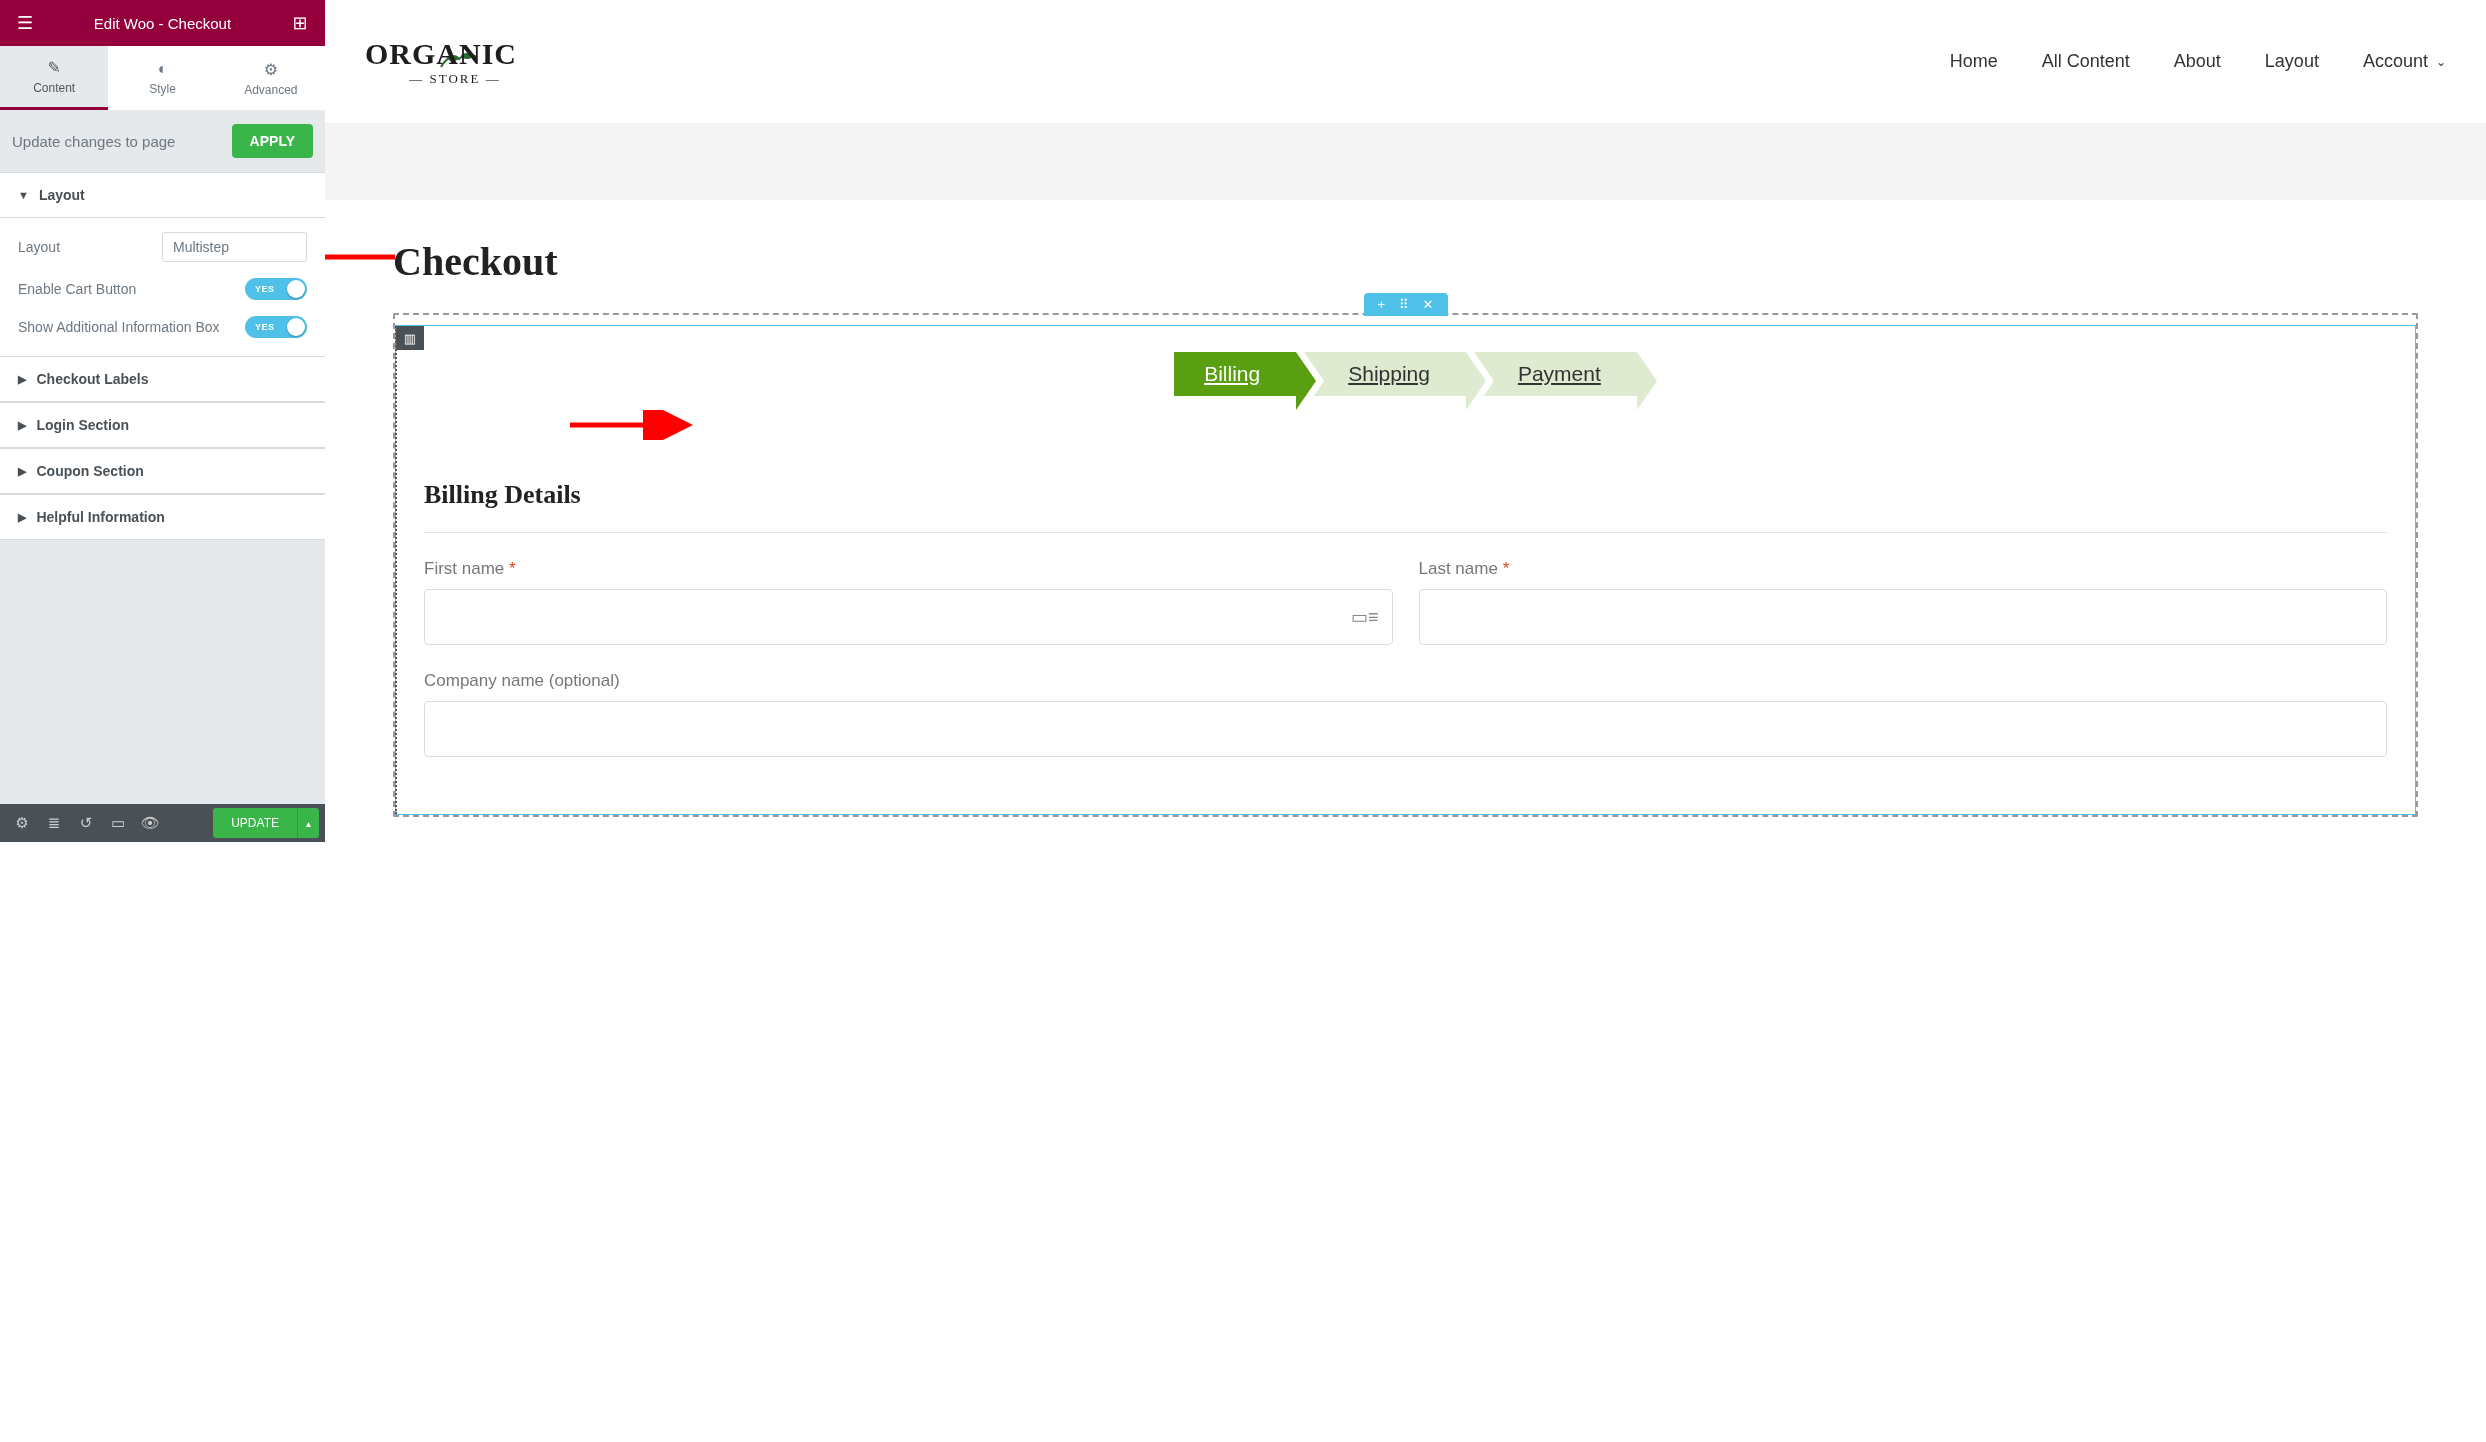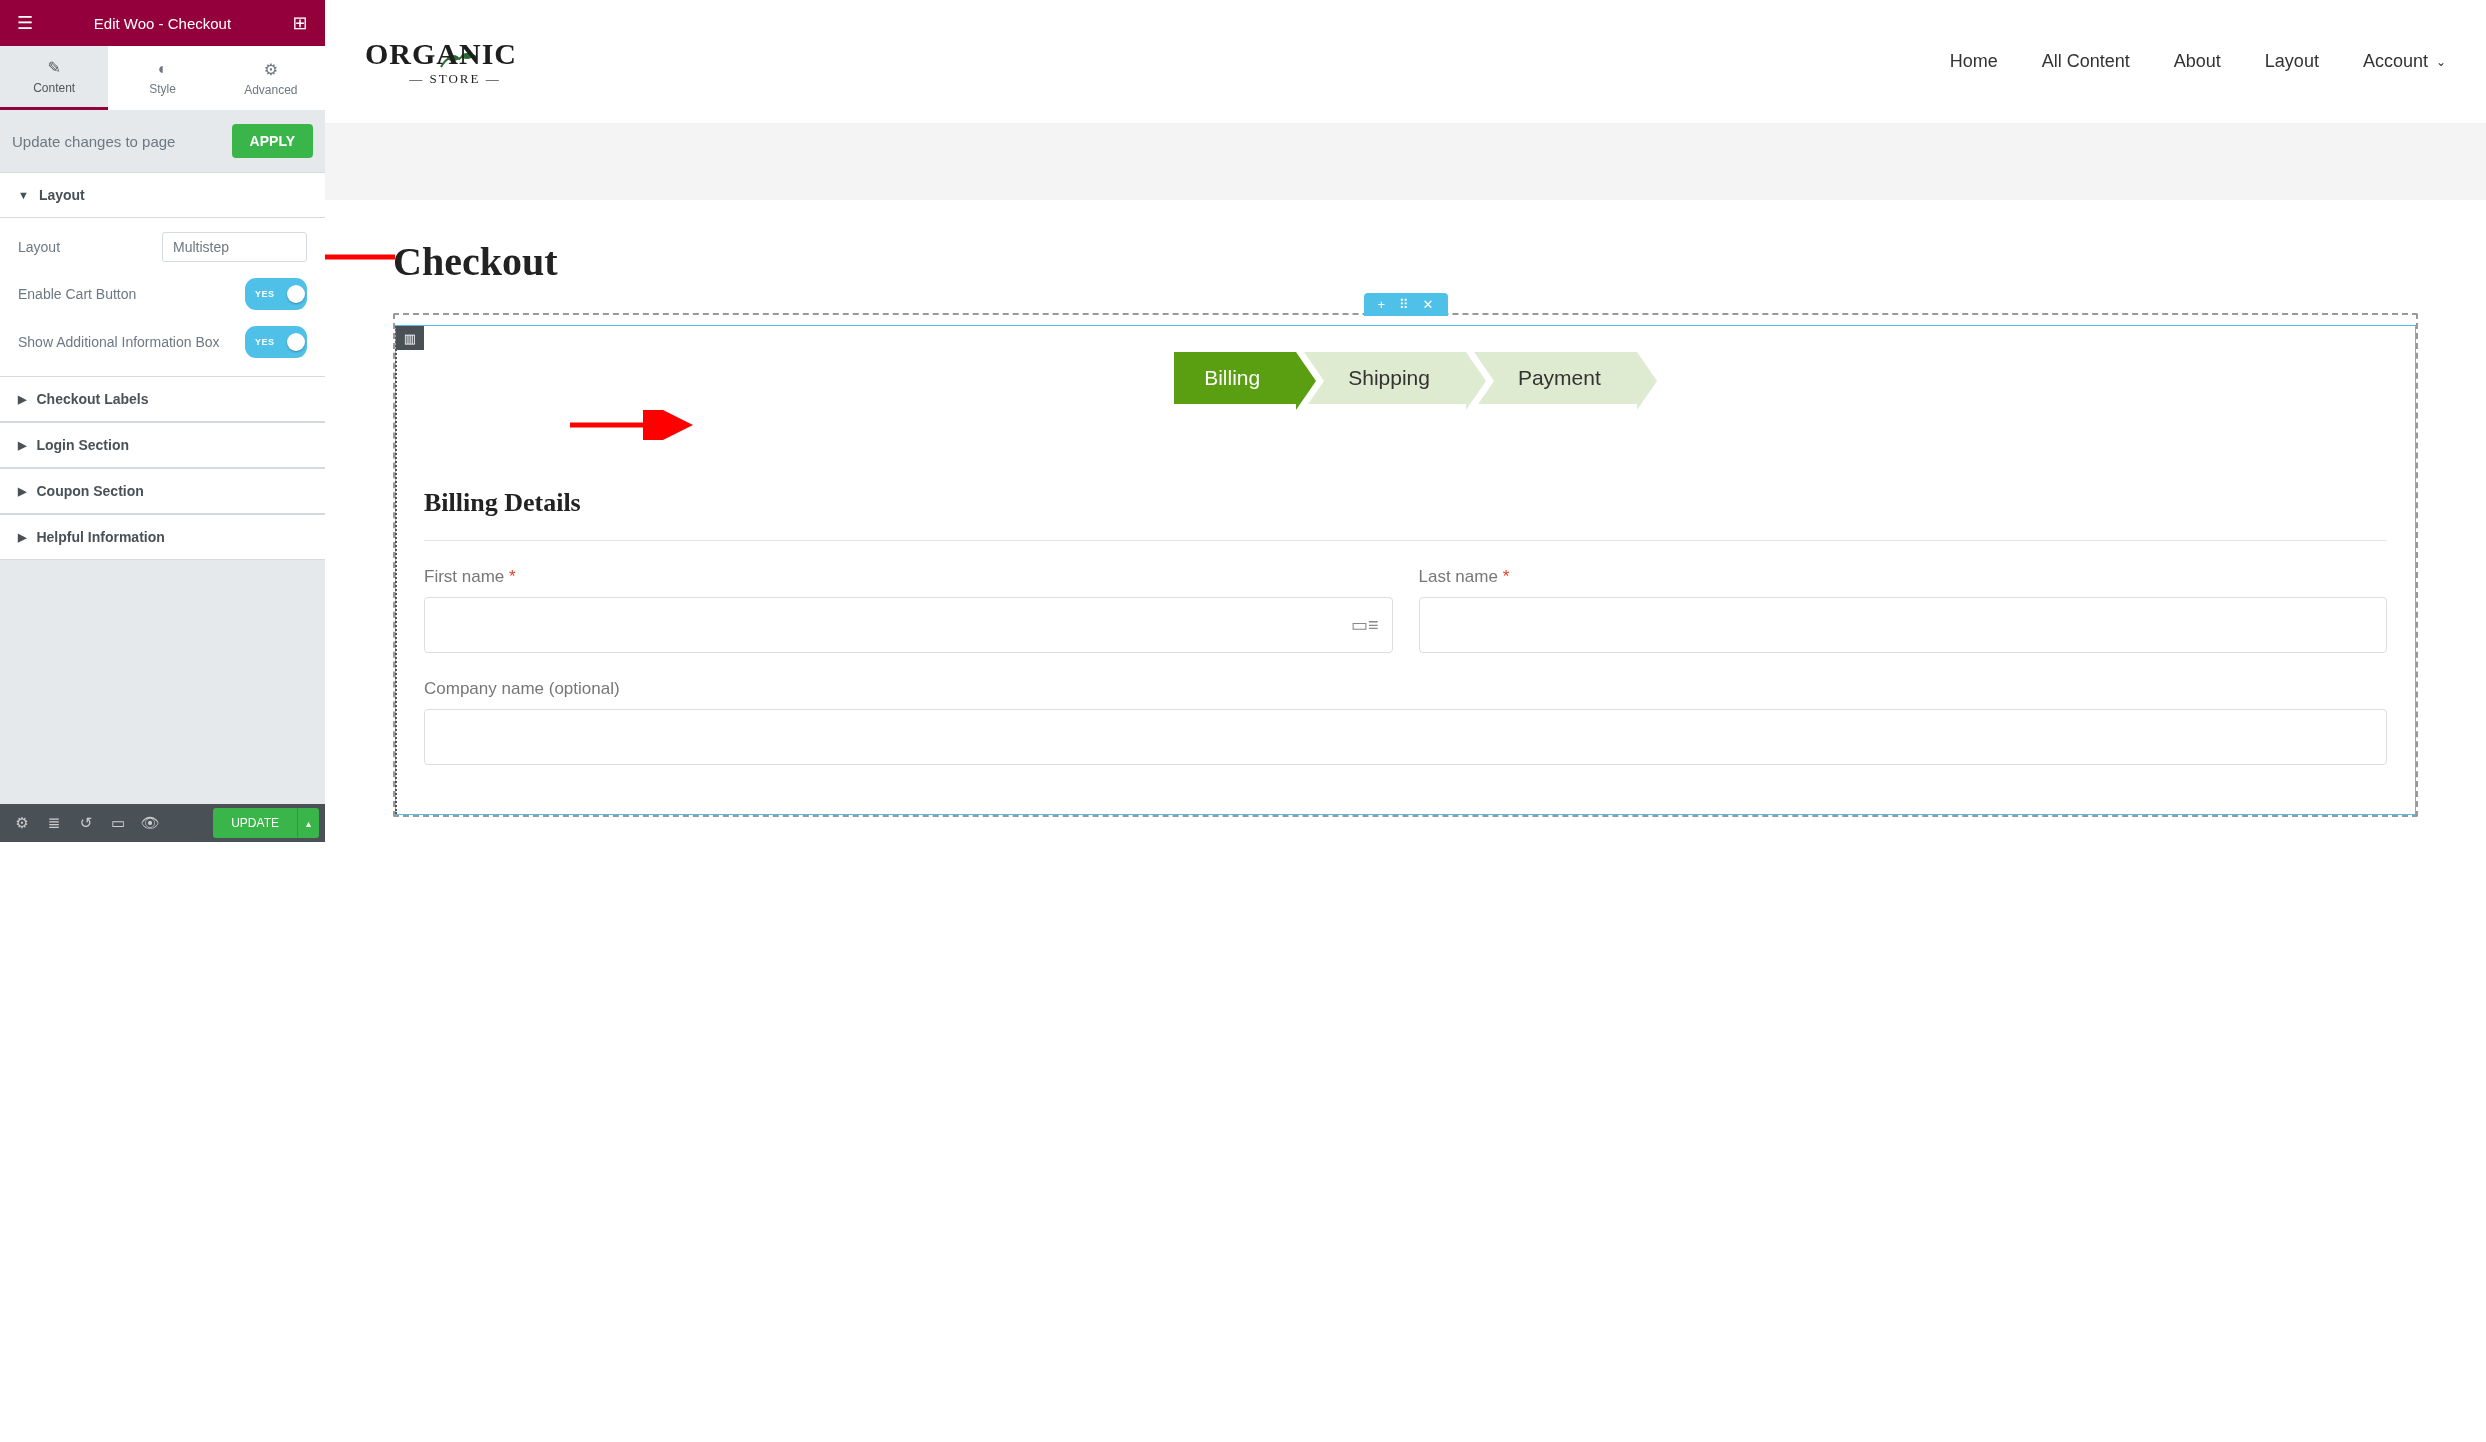--- a/index.html
+++ b/index.html
@@ -22,21 +22,21 @@
   .apply-btn { background: #39b54a; color: #fff; font-weight: 700; font-size: 14px; padding: 9px 18px; border: none; border-radius: 4px; cursor: pointer; }
 
   .section-head { background: #fff; padding: 14px 18px; display: flex; align-items: center; font-weight: 700; font-size: 14px; color: #495157; border-top: 1px solid #d5dadf; border-bottom: 1px solid #d5dadf; cursor: pointer; }
   .section-head .caret { margin-right: 10px; font-size: 11px; }
   .section-body { background: #fff; padding: 14px 18px 18px; }
 
   .control-row { display: flex; align-items: center; justify-content: space-between; margin-bottom: 16px; font-size: 14px; color: #6d7882; }
   .control-row:last-child { margin-bottom: 0; }
   .select-box { border: 1px solid #d5dadf; border-radius: 3px; padding: 6px 10px; font-size: 14px; color: #6d7882; width: 145px; background: #fff; position: relative; }
 
-  .toggle { position: relative; width: 62px; height: 32px; background: #4fc1e9; border-radius: 11px; display: flex; align-items: center; cursor: pointer; }
+  .toggle { position: relative; width: 62px; height: 22px; background: #4fc1e9; border-radius: 11px; display: flex; align-items: center; cursor: pointer; }
   .toggle .knob { position: absolute; right: 2px; width: 18px; height: 18px; background: #fff; border-radius: 50%; box-shadow: 0 1px 2px rgba(0,0,0,0.3); }
   .toggle .yes { color: #fff; font-size: 9px; margin-left: 10px; font-weight: 600; letter-spacing: 0.5px; }
 
   .collapse-tab { position: absolute; right: -12px; top: 390px; width: 12px; height: 60px; background: #e6e9ec; border: 1px solid #d5dadf; border-left: none; display: flex; align-items: center; justify-content: center; font-size: 10px; color: #6d7882; cursor: pointer; border-radius: 0 3px 3px 0; }
 
   .panel-footer { position: absolute; bottom: 0; left: 0; right: 0; height: 38px; background: #495157; display: flex; align-items: center; padding: 0 6px; }
   .panel-footer .fi { width: 32px; text-align: center; color: #ccc; font-size: 15px; cursor: pointer; }
   .update-btn { margin-left: auto; background: #39b54a; color: #fff; border: none; font-size: 12px; font-weight: 400; padding: 8px 18px; border-radius: 3px 0 0 3px; cursor: pointer; }
   .update-caret { background: #39b54a; border-left: 1px solid rgba(0,0,0,0.15); color: #fff; width: 22px; height: 30px; display: flex; align-items: center; justify-content: center; border-radius: 0 3px 3px 0; font-size: 10px; cursor: pointer; }
 
@@ -62,21 +62,21 @@
 
   .section-outline { border: 2px dashed #999; border-radius: 2px; position: relative; padding: 10px 0 0; }
   .inner-outline { border: 1px solid #4fc1e9; margin: 0 0 0 0; position: relative; min-height: 490px; }
   .col-tab { position: absolute; top: 0; left: 0; background: #495157; color: #fff; width: 28px; height: 24px; display: flex; align-items: center; justify-content: center; font-size: 13px; }
   .dotted-left { position: absolute; left: -1px; top: 0; bottom: 0; border-left: 2px dotted #555; }
 
   .form-area { padding: 40px 28px 0; }
 
   
   .steps { display: flex; justify-content: center; gap: 8px; margin: 26px 0 44px; }
-  .step { position: relative; height: 52px; display: flex; align-items: center; justify-content: center; padding: 0 36px 0 44px; font-size: 21px; color: #333; background: #dfebd0; }
+  .step { position: relative; height: 44px; display: flex; align-items: center; justify-content: center; padding: 0 36px 0 44px; font-size: 21px; color: #333; background: #dfebd0; text-decoration: underline; }
   .step::before { content: ""; position: absolute; left: 0; top: 0; border-top: 29px solid transparent; border-bottom: 29px solid transparent; border-left: 20px solid #fff; }
   .step::after { content: ""; position: absolute; right: -20px; top: 0; border-top: 29px solid transparent; border-bottom: 29px solid transparent; border-left: 20px solid #dfebd0; z-index: 2; }
   .step.active { background: #5a9e12; color: #fff; }
   .step.active::after { border-left-color: #5a9e12; }
   .step:first-child::before { display: none; }
   .step:first-child { padding-left: 30px; }
 
   .bd-title { font-family: Georgia, serif; font-size: 26px; font-weight: 700; margin-bottom: 22px; color: #222; }
   .hr { border: none; border-top: 1px solid #e4e4e4; margin-bottom: 26px; }
   .field-row { display: flex; gap: 26px; margin-bottom: 26px; }

